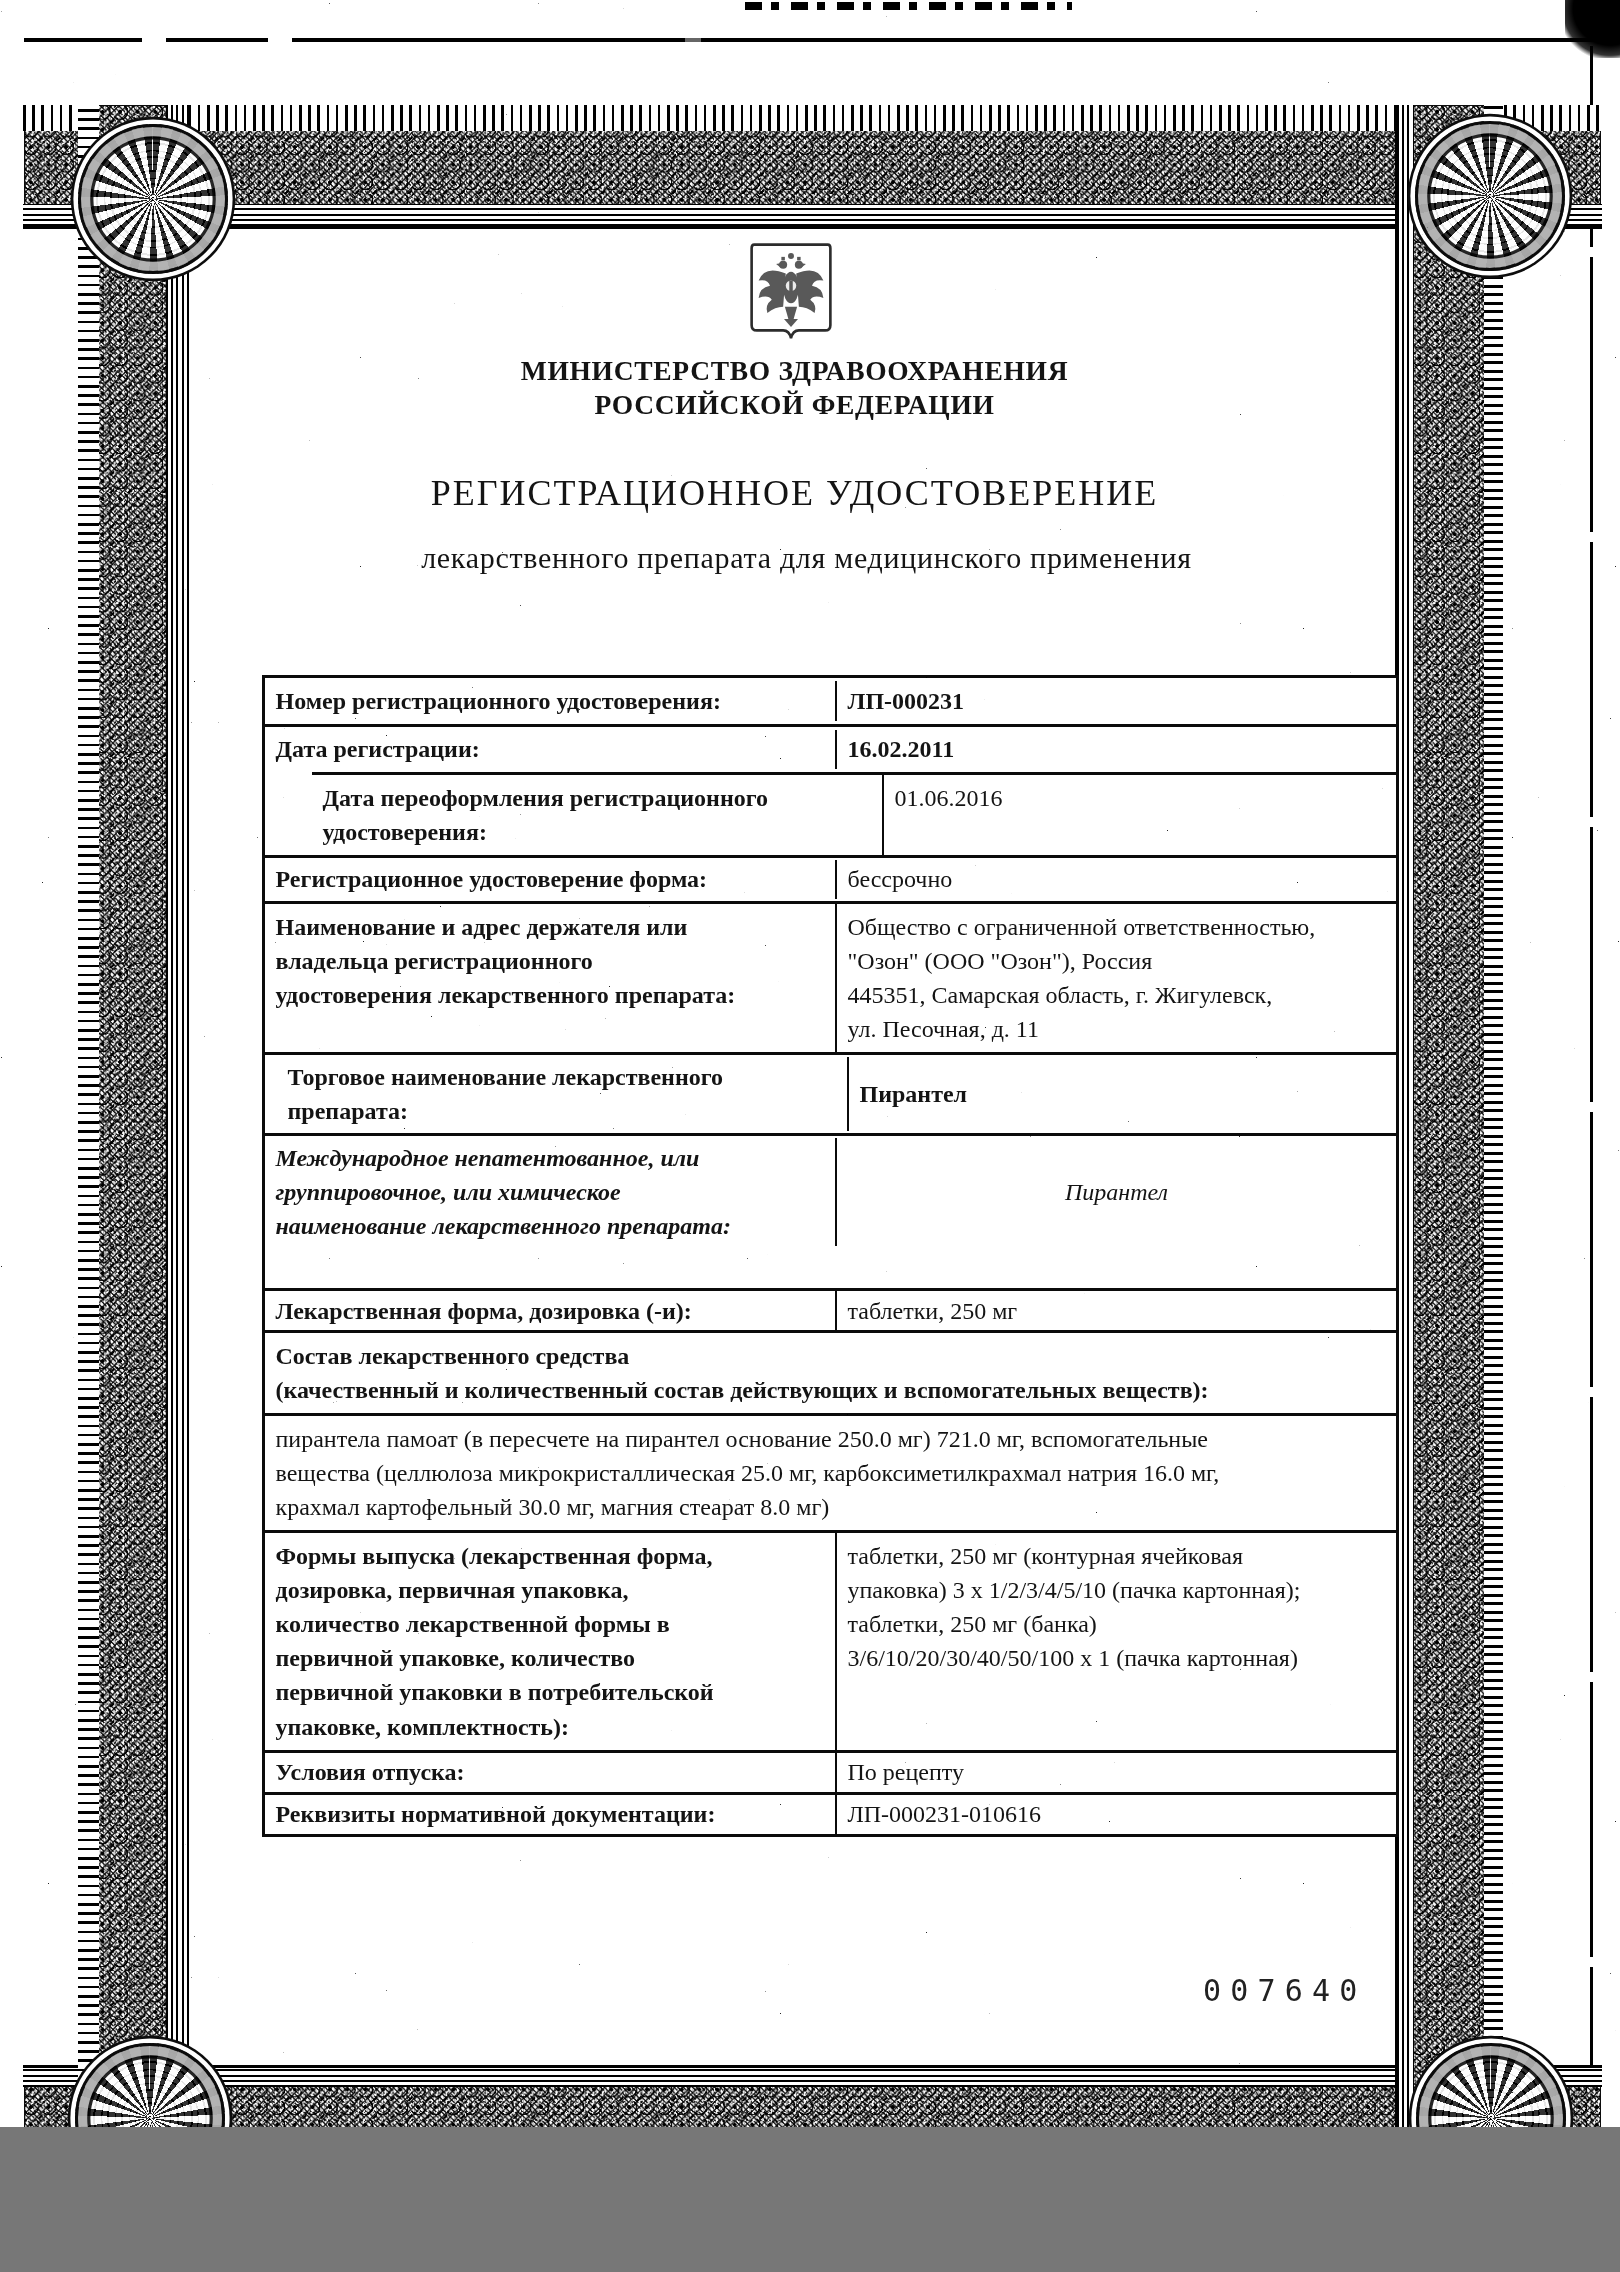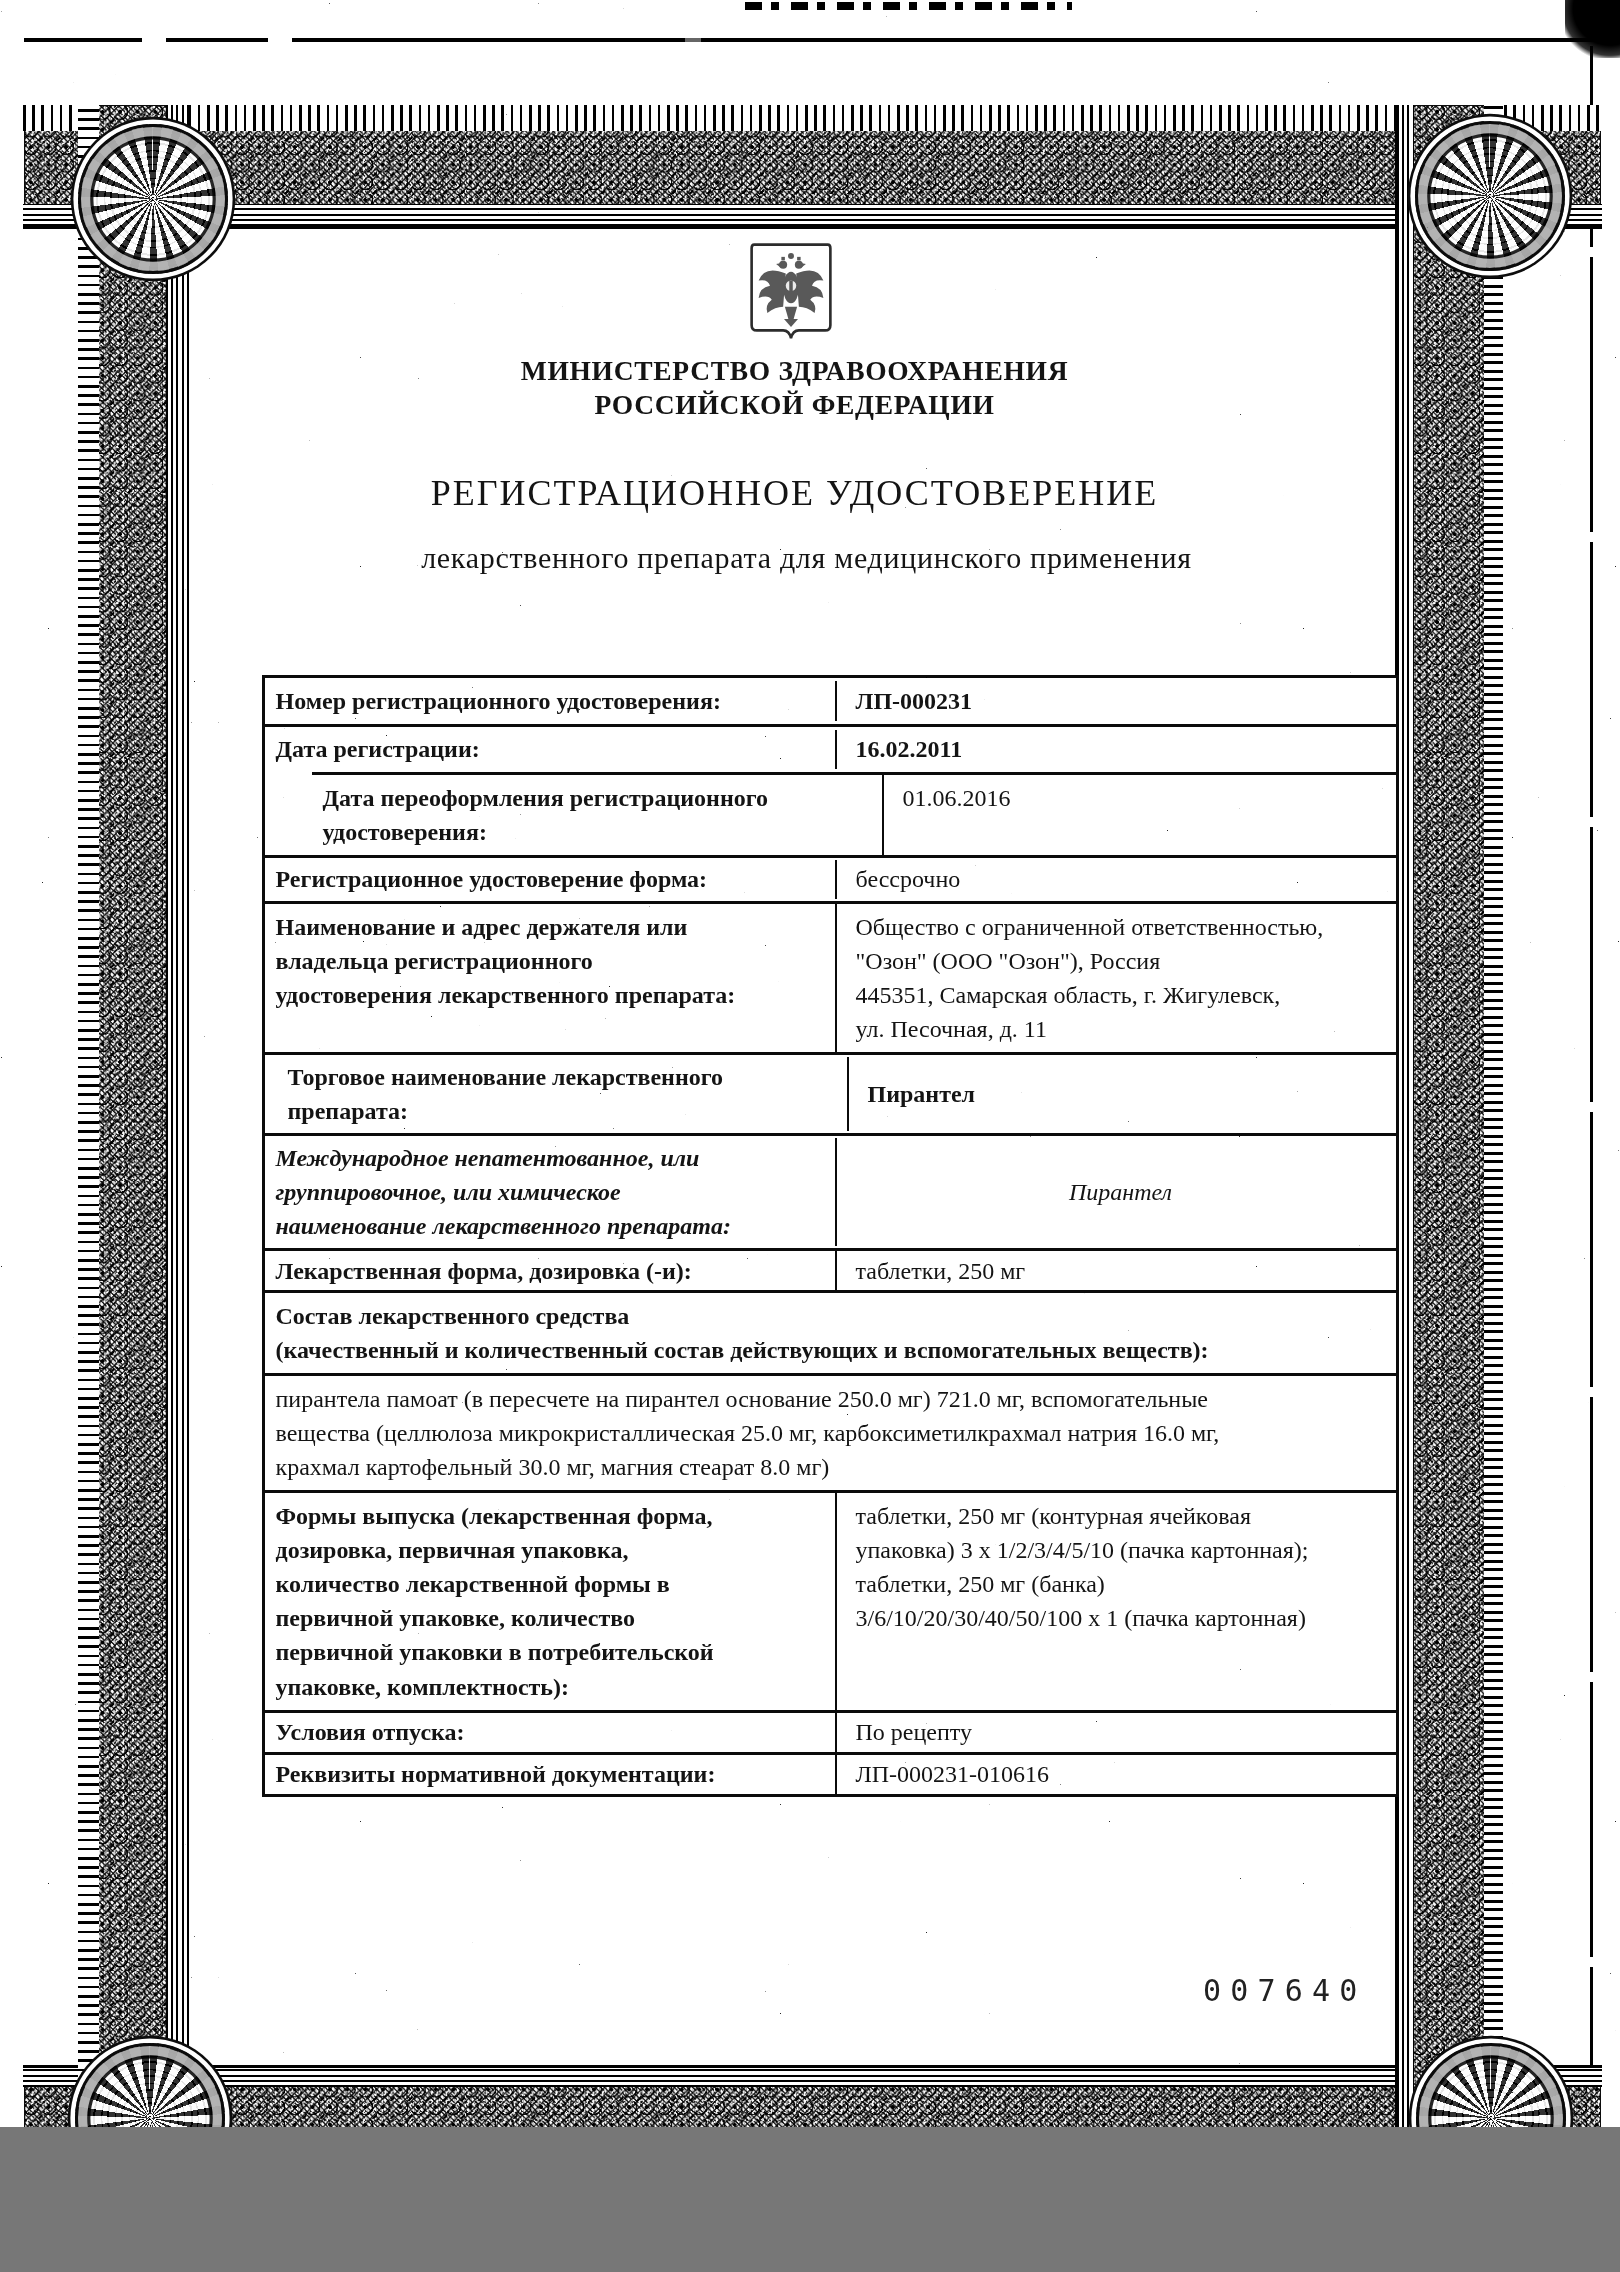--- a/index.html
+++ b/index.html
@@ -66,32 +66,32 @@
   .content{position:absolute;left:190px;top:229px;width:1209px;filter:blur(0.2px);}
   .arms{position:absolute;left:557px;top:13px;width:88px;height:112px;}
   .ministry{position:absolute;left:0;top:125px;width:100%;text-align:center;
     font-size:27.5px;font-weight:bold;line-height:1.22;letter-spacing:0.7px;}
   .doc-title{position:absolute;left:0;top:243px;width:100%;text-align:center;
     font-size:36px;font-weight:normal;letter-spacing:2px;white-space:nowrap;}
   .doc-subtitle{position:absolute;left:0;top:312px;width:100%;text-align:center;
     font-size:30px;letter-spacing:0.7px;white-space:nowrap;margin-left:12px;}
   
   .regtable{position:absolute;left:72px;top:446px;width:1137px;border:3.3px solid #0b0b0b;background:#fff;}
-  .row{display:flex;border-top:3.3px solid #0b0b0b;align-items:stretch;gap:8px;}
+  .row{display:flex;border-top:3.3px solid #0b0b0b;align-items:stretch;}
   .row:first-child{border-top:none;}
   .cell{padding:5.9px 10.5px;font-size:24px;line-height:1.42;white-space:pre-line;}
   .lbl{flex:0 0 572px;width:572px;font-weight:bold;border-right:2.6px solid #0b0b0b;}
   .val{flex:1;}
   .row.single{align-items:center;}
   .row.single .cell{padding-top:2.6px;padding-bottom:2.6px;}
   .vcb{font-weight:bold;font-size:24px;}
   .vc{text-align:center;}
   .row.full .cell{flex:1;border-right:none;}
   .r0{min-height:46px;}.r1{min-height:48px;}.r2{min-height:81px;margin-left:47px;}.r3{min-height:46px;}
-  .r4{min-height:149px;}.r5{min-height:81px;padding-left:12px;}.r6{min-height:115px;font-style:italic;}.r7{min-height:41px;}
+  .r4{min-height:149px;}.r5{min-height:81px;padding-left:12px;}.r6{min-height:115px;font-style:italic;}.r7{min-height:41px;margin-top:40px;}
   .r8{min-height:81px;}.r9{min-height:115px;}.r10{min-height:216px;}.r11{min-height:41px;}.r12{min-height:41px;}
   .serial{position:absolute;left:1203px;top:1973px;font-family:"DejaVu Sans Mono","Liberation Mono",monospace;
     font-size:30px;letter-spacing:9.2px;color:#222;}
   .speckle{position:absolute;left:0;top:0;pointer-events:none;opacity:.85;}
 </style>
 </head>
 <body>
 
 <div class="page">
 

